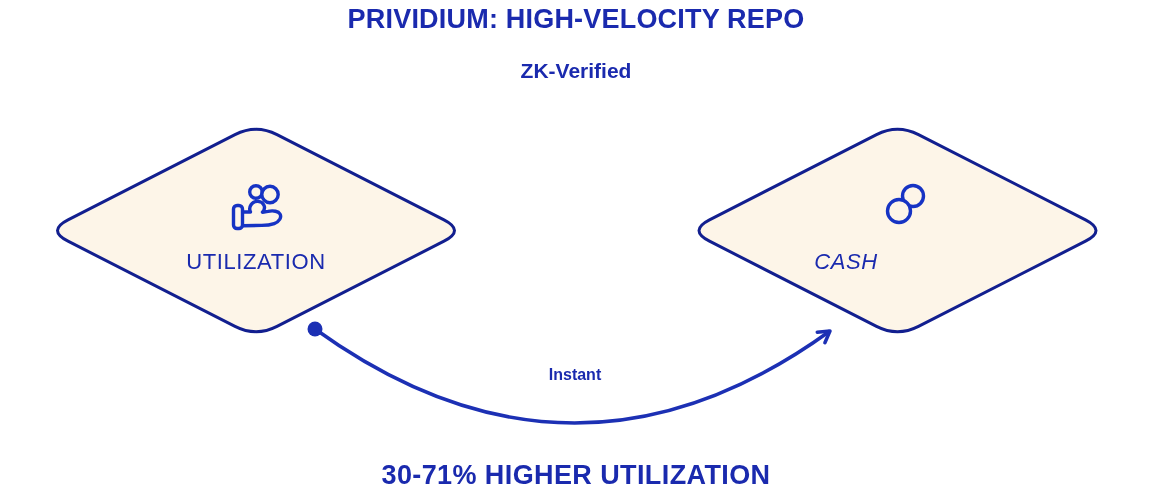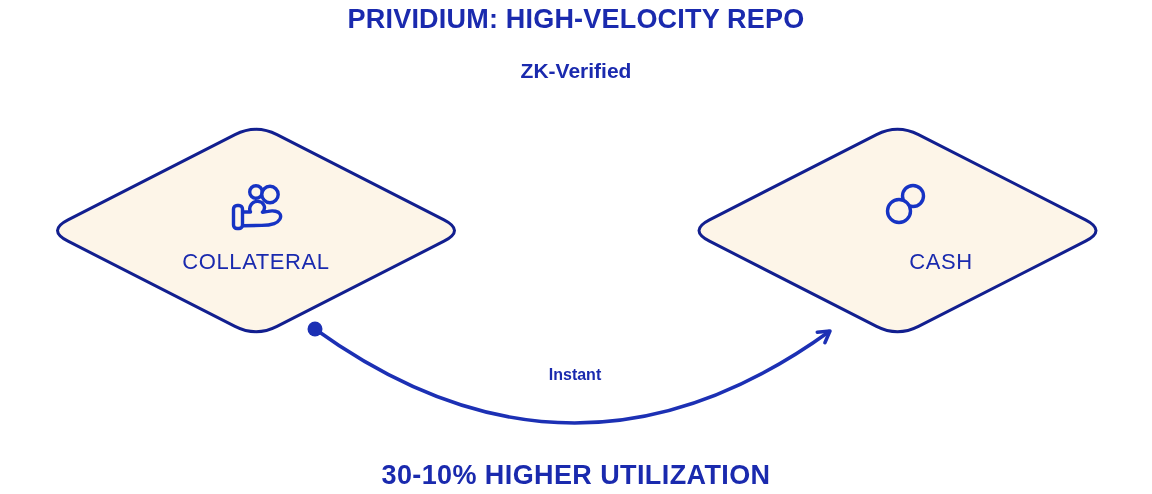--- a/index.html
+++ b/index.html
@@ -48,21 +48,21 @@
     font-weight: 700;
   }
   .node-label {
     transform: translateX(-50%);
     top: 249px;
     font-size: 22px;
     font-weight: 500;
     letter-spacing: 0.6px;
   }
   .node-label.collateral { left: 256px; }
-  .node-label.cash { left: 941px; }
+  .node-label.cash { left: 846px; font-style: italic; }
   .edge-label {
     left: 575px;
     top: 366px;
     transform: translateX(-50%);
     font-size: 16px;
     font-weight: 600;
   }
   .caption {
     top: 460px;
     left: 0;
@@ -110,17 +110,17 @@
 
     <g transform="translate(905,204)">
       <circle class="icon-stroke" cx="8" cy="-8" r="10.5"></circle>
       <circle class="icon-fill-front" cx="-6" cy="7" r="11.5"></circle>
     </g>
 
     <circle class="arrow-dot" cx="315" cy="329" r="7.5"></circle>
     <path class="arrow-stroke" d="M 315 329 Q 574 516 830 331" marker-end="url(#ah)"></path>
   </svg>
 
-  <div class="abs-text node-label collateral">COLLATERAL</div>
+  <div class="abs-text node-label collateral">UTILIZATION</div>
   <div class="abs-text node-label cash">CASH</div>
   <div class="abs-text edge-label">Instant</div>
-  <div class="abs-text caption">30-10% HIGHER UTILIZATION</div>
+  <div class="abs-text caption">30-71% HIGHER UTILIZATION</div>
 </div>
 
 </body></html>

